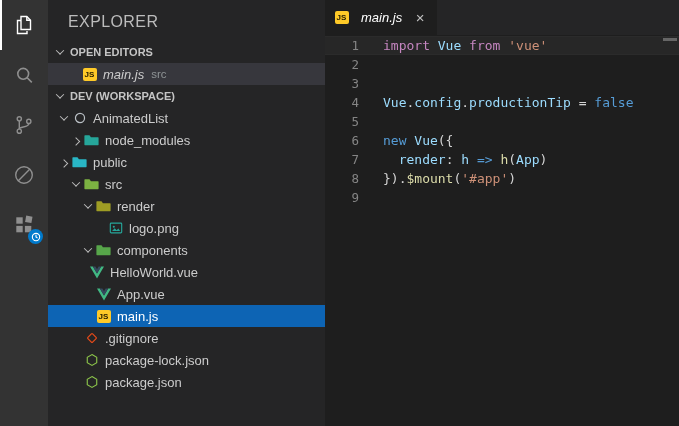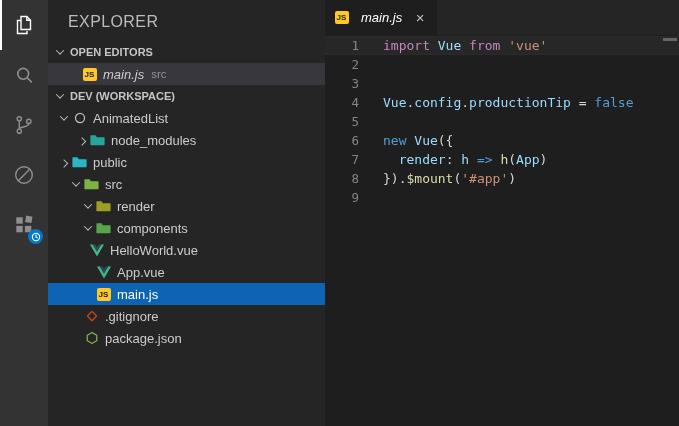--- a/index.html
+++ b/index.html
@@ -122,21 +122,21 @@
     <div id="tree">
         <div class="tree-row" style="padding-left: 8px;">
           <span class="chev"></span>
           <span class="file-ic">
             <svg width="14" height="14" viewBox="0 0 16 16">
               <circle cx="8" cy="8" r="5.2" fill="none" stroke="#b9bfc4" stroke-width="1.4"></circle>
             </svg>
           </span>
           <span>AnimatedList</span>
         </div>
-        <div class="tree-row" style="padding-left: 20px; margin-left: 6px;">
+        <div class="tree-row" style="padding-left: 20px;">
           <span class="chev collapsed"></span>
           <span class="file-ic">
             <svg width="15" height="14" viewBox="0 0 16 15">
               <path d="M1 2.5h4.8l1.6 2H15a.6.6 0 0 1 .6.6v7.3a.6.6 0 0 1-.6.6H1a.6.6 0 0 1-.6-.6V3.1A.6.6 0 0 1 1 2.5z" fill="#26a69a"></path>
             </svg>
           </span>
           <span>node_modules</span>
         </div>
         <div class="tree-row" style="padding-left: 8px;">
           <span class="chev collapsed"></span>
@@ -157,20 +157,31 @@
           <span>src</span>
         </div>
         <div class="tree-row" style="padding-left: 32px;">
           <span class="chev"></span>
           <span class="file-ic">
             <svg width="15" height="14" viewBox="0 0 16 15">
               <path d="M1 2.5h4.8l1.6 2H15a.6.6 0 0 1 .6.6v7.3a.6.6 0 0 1-.6.6H1a.6.6 0 0 1-.6-.6V3.1A.6.6 0 0 1 1 2.5z" fill="#9e9d24"></path>
             </svg>
           </span>
           <span>render</span>
+        </div>
+        <div class="tree-row" style="padding-left: 44px;">
+          <span class="chev none"></span>
+          <span class="file-ic">
+            <svg width="14" height="14" viewBox="0 0 16 16">
+              <rect x="1.5" y="2.5" width="13" height="11" rx="1" fill="none" stroke="#26a69a" stroke-width="1.3"></rect>
+              <circle cx="5.5" cy="6.5" r="1.2" fill="#26a69a"></circle>
+              <path d="M3.5 11.5l3-3.2 2.2 2.2 2-2 2 3z" fill="#26a69a"></path>
+            </svg>
+          </span>
+          <span>logo.png</span>
         </div>
         <div class="tree-row" style="padding-left: 32px;">
           <span class="chev"></span>
           <span class="file-ic">
             <svg width="15" height="14" viewBox="0 0 16 15">
               <path d="M1 2.5h4.8l1.6 2H15a.6.6 0 0 1 .6.6v7.3a.6.6 0 0 1-.6.6H1a.6.6 0 0 1-.6-.6V3.1A.6.6 0 0 1 1 2.5z" fill="#57a64a"></path>
             </svg>
           </span>
           <span>components</span>
         </div>
@@ -202,20 +213,29 @@
           <span>main.js</span>
         </div>
         <div class="tree-row" style="padding-left: 20px;">
           <span class="chev none"></span>
           <span class="file-ic">
             <svg width="14" height="14" viewBox="0 0 16 16">
               <rect x="4.2" y="4.2" width="7.6" height="7.6" rx="1" transform="rotate(45 8 8)" fill="none" stroke="#e64a19" stroke-width="1.4"></rect>
             </svg>
           </span>
           <span>.gitignore</span>
+        </div>
+        <div class="tree-row" style="padding-left: 20px;">
+          <span class="chev none"></span>
+          <span class="file-ic">
+            <svg width="14" height="14" viewBox="0 0 16 16">
+              <path d="M8 1.8l5.4 3.1v6.2L8 14.2l-5.4-3.1V4.9z" fill="none" stroke="#8bc34a" stroke-width="1.3"></path>
+            </svg>
+          </span>
+          <span>package-lock.json</span>
         </div>
         <div class="tree-row" style="padding-left: 20px;">
           <span class="chev none"></span>
           <span class="file-ic">
             <svg width="14" height="14" viewBox="0 0 16 16">
               <path d="M8 1.8l5.4 3.1v6.2L8 14.2l-5.4-3.1V4.9z" fill="none" stroke="#8bc34a" stroke-width="1.3"></path>
             </svg>
           </span>
           <span>package.json</span>
         </div>

